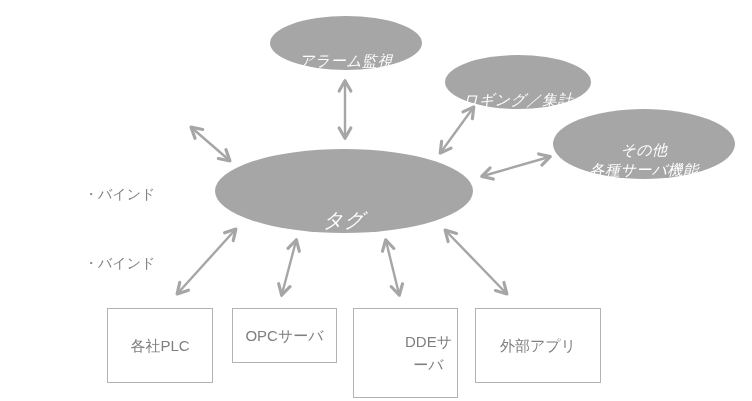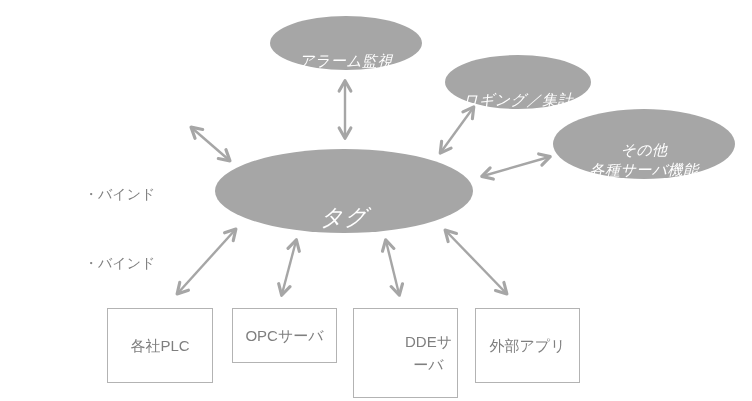--- a/index.html
+++ b/index.html
@@ -30,21 +30,21 @@
     flex-direction: column;
     align-items: center;
     justify-content: flex-end;
     text-align: center;
     font-size: 15px;
     line-height: 1.3;
     letter-spacing: 0.5px;
     font-style: italic;
   }
   .node-ellipse.center-node {
-    font-size: 23px;
+    font-size: 20px;
   }
   .node-box {
     position: absolute;
     background: #ffffff;
     border: 1px solid #b3b3b3;
     color: #7f7f7f;
     display: flex;
     flex-direction: column;
     align-items: center;
     justify-content: center;
@@ -111,17 +111,17 @@
   </div>
 
   <div class="node-box" style="left:232px; top:308px; width:105px; height:55px;">
     <span>OPCサーバ</span>
   </div>
 
   <div class="node-box" style="left:353px; top:308px; width:105px; height:90px;padding-left:46px;">
     <span>DDEサーバ</span>
   </div>
 
-  <div class="node-box" style="left:475px; top:308px; width:105px; height:75px;justify-content:center;">
+  <div class="node-box" style="left:475px; top:308px; width:126px; height:75px;justify-content:center;">
     <span>外部アプリ</span>
   </div>
 
 </div>
 
 </body></html>

